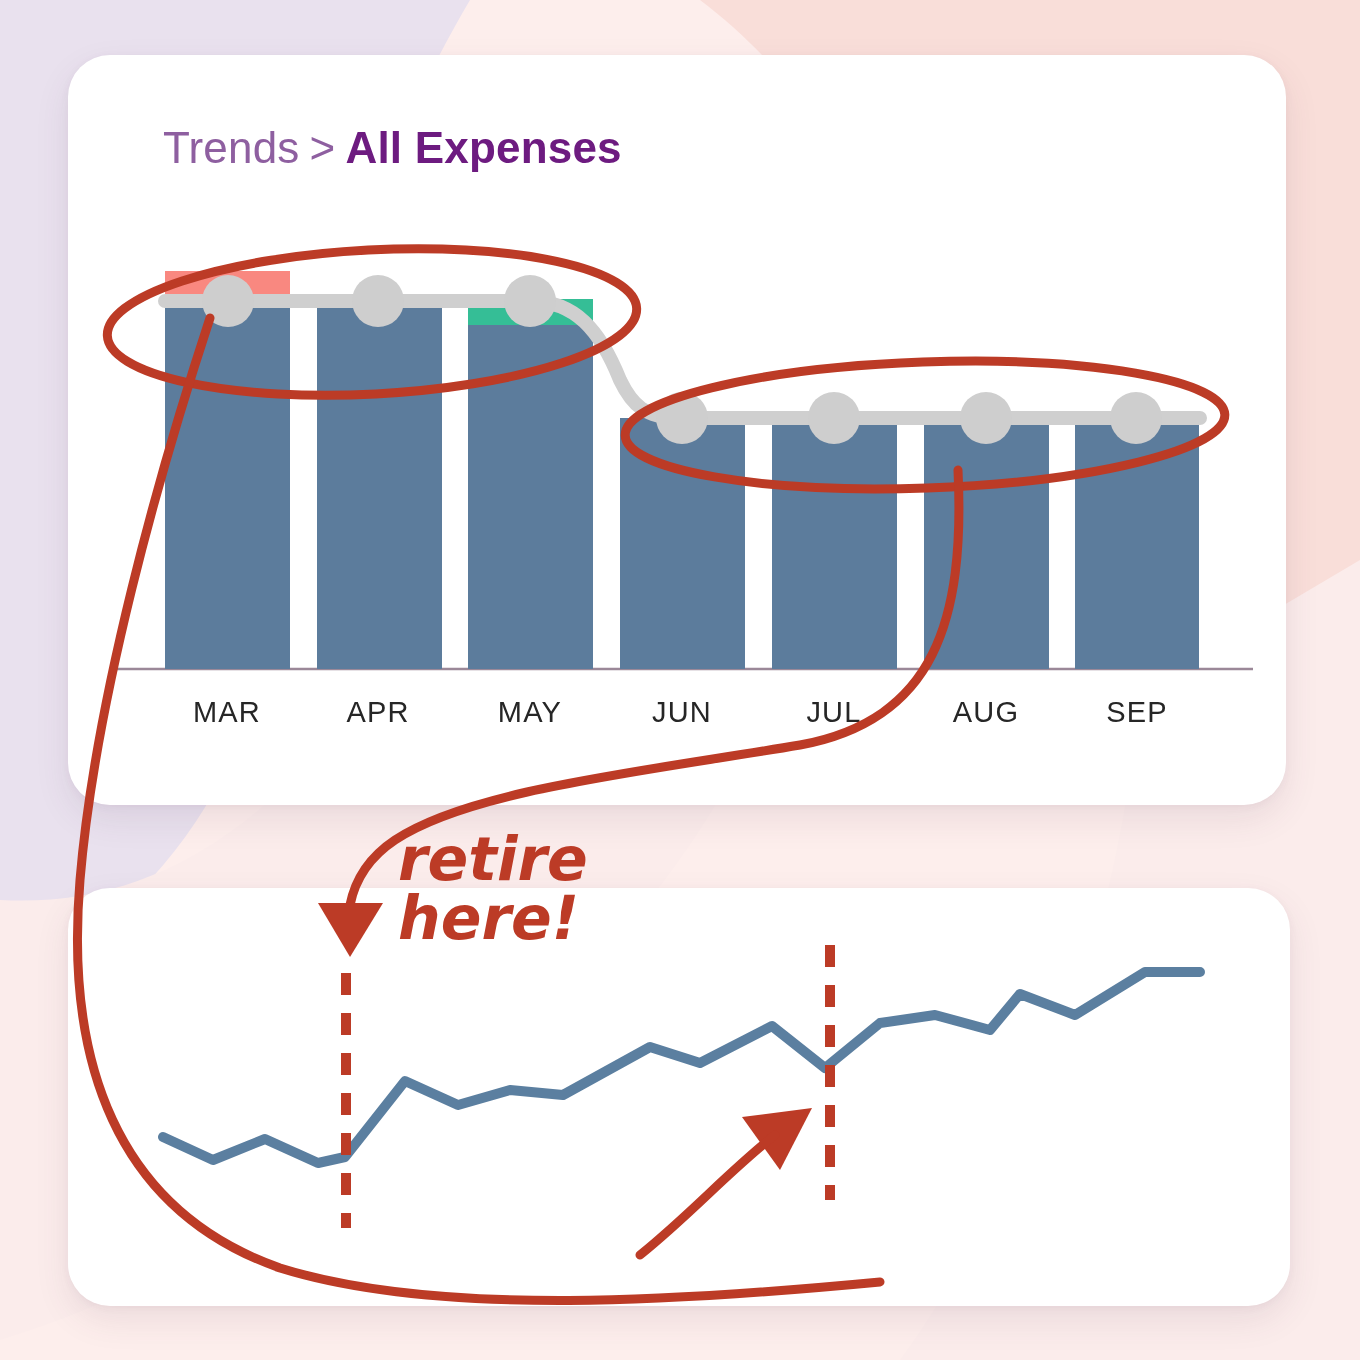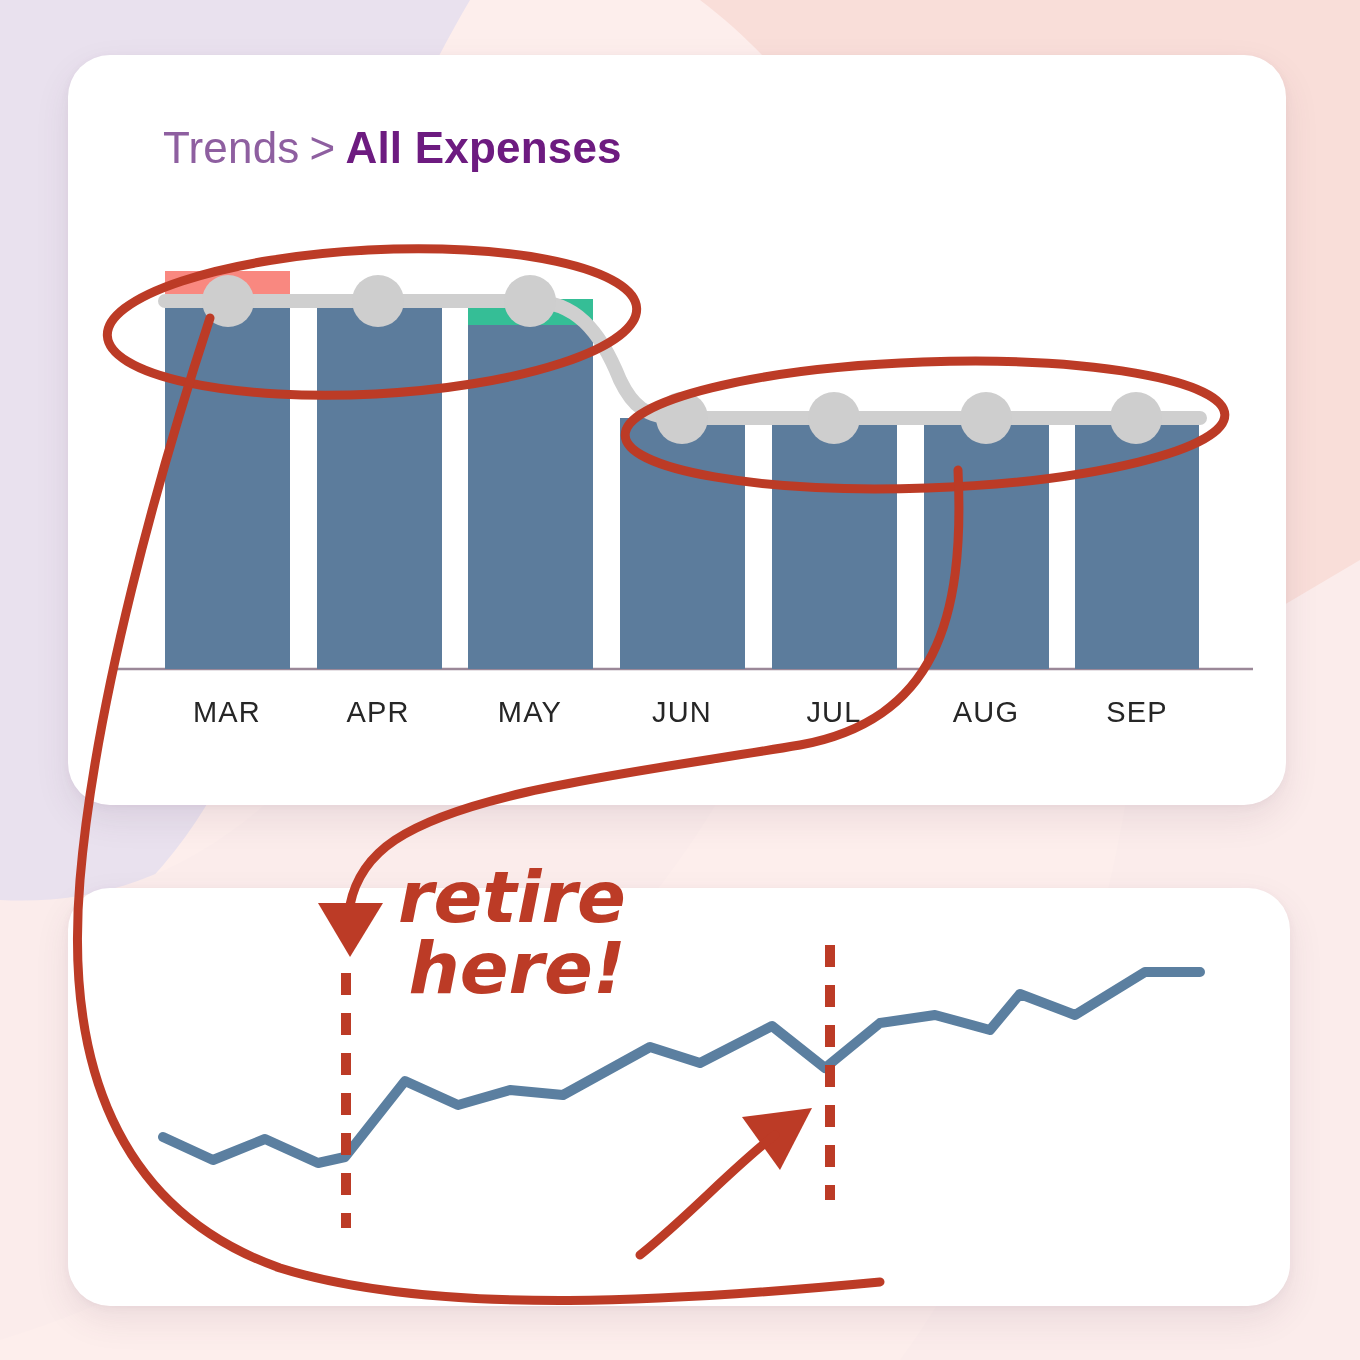--- a/index.html
+++ b/index.html
@@ -29,21 +29,21 @@
   .chart-svg{position:absolute;left:0;top:0;}
   .xlabel{
     font-size:29px;fill:#262626;font-family:"Liberation Sans","DejaVu Sans",sans-serif;
     text-anchor:middle;letter-spacing:1.2px;
   }
   .anno-text{
     position:absolute;color:#BC3B26;font-weight:700;font-style:italic;
     font-family:"DejaVu Sans","Liberation Sans",sans-serif;
     line-height:0.98;white-space:pre;
   }
-  #anno-retire-here-1{left:398px;top:862px;font-size:72px;text-align:right;}
+  #anno-retire-here-1{left:398px;top:830px;font-size:60px;}
   #anno-retire-here-2{left:728px;top:1218px;font-size:56px;}
 </style>
 </head>
 <body>
 
 <div id="stage">
 
   <svg class="bg-layer" viewBox="0 0 1360 1360" width="1360" height="1360">
     <rect x="0" y="0" width="1360" height="1360" fill="#fdeeec"></rect>
     <path d="M0,0 L470,0 C400,120 330,280 300,470 C275,630 260,760 150,880 C95,935 40,950 0,955 Z" fill="#e9e1ee"></path>

